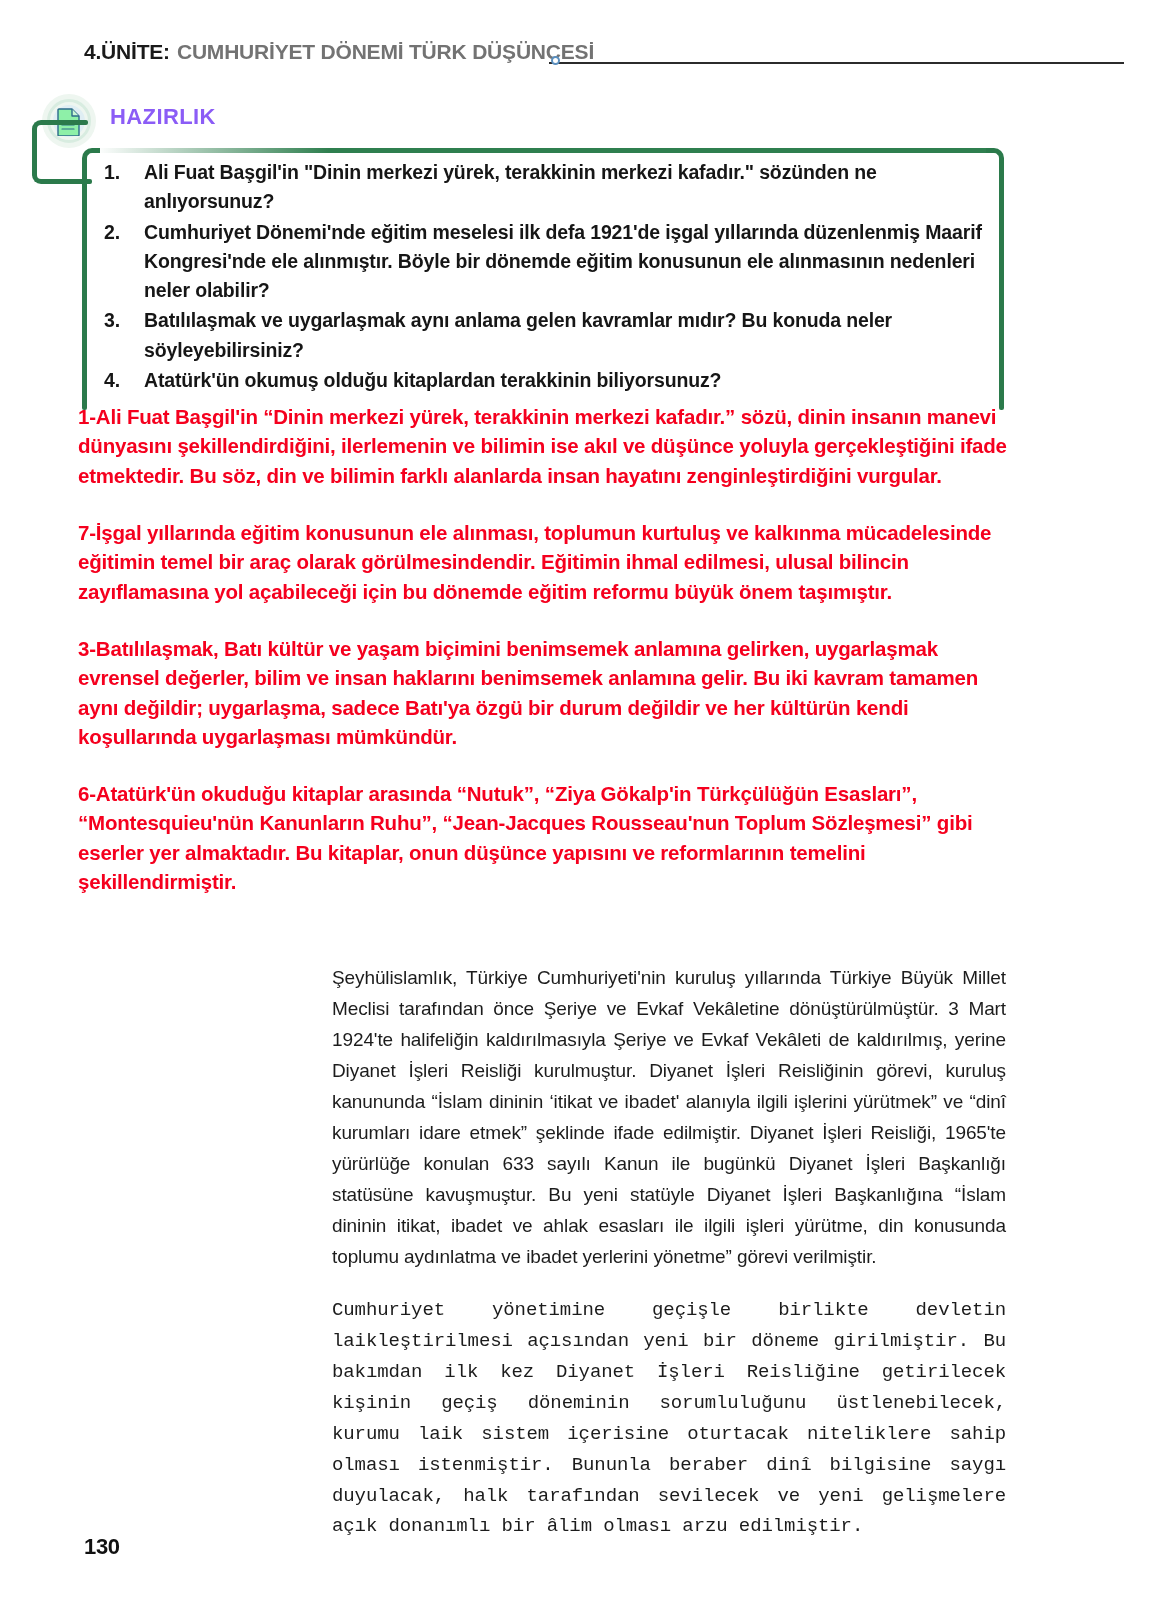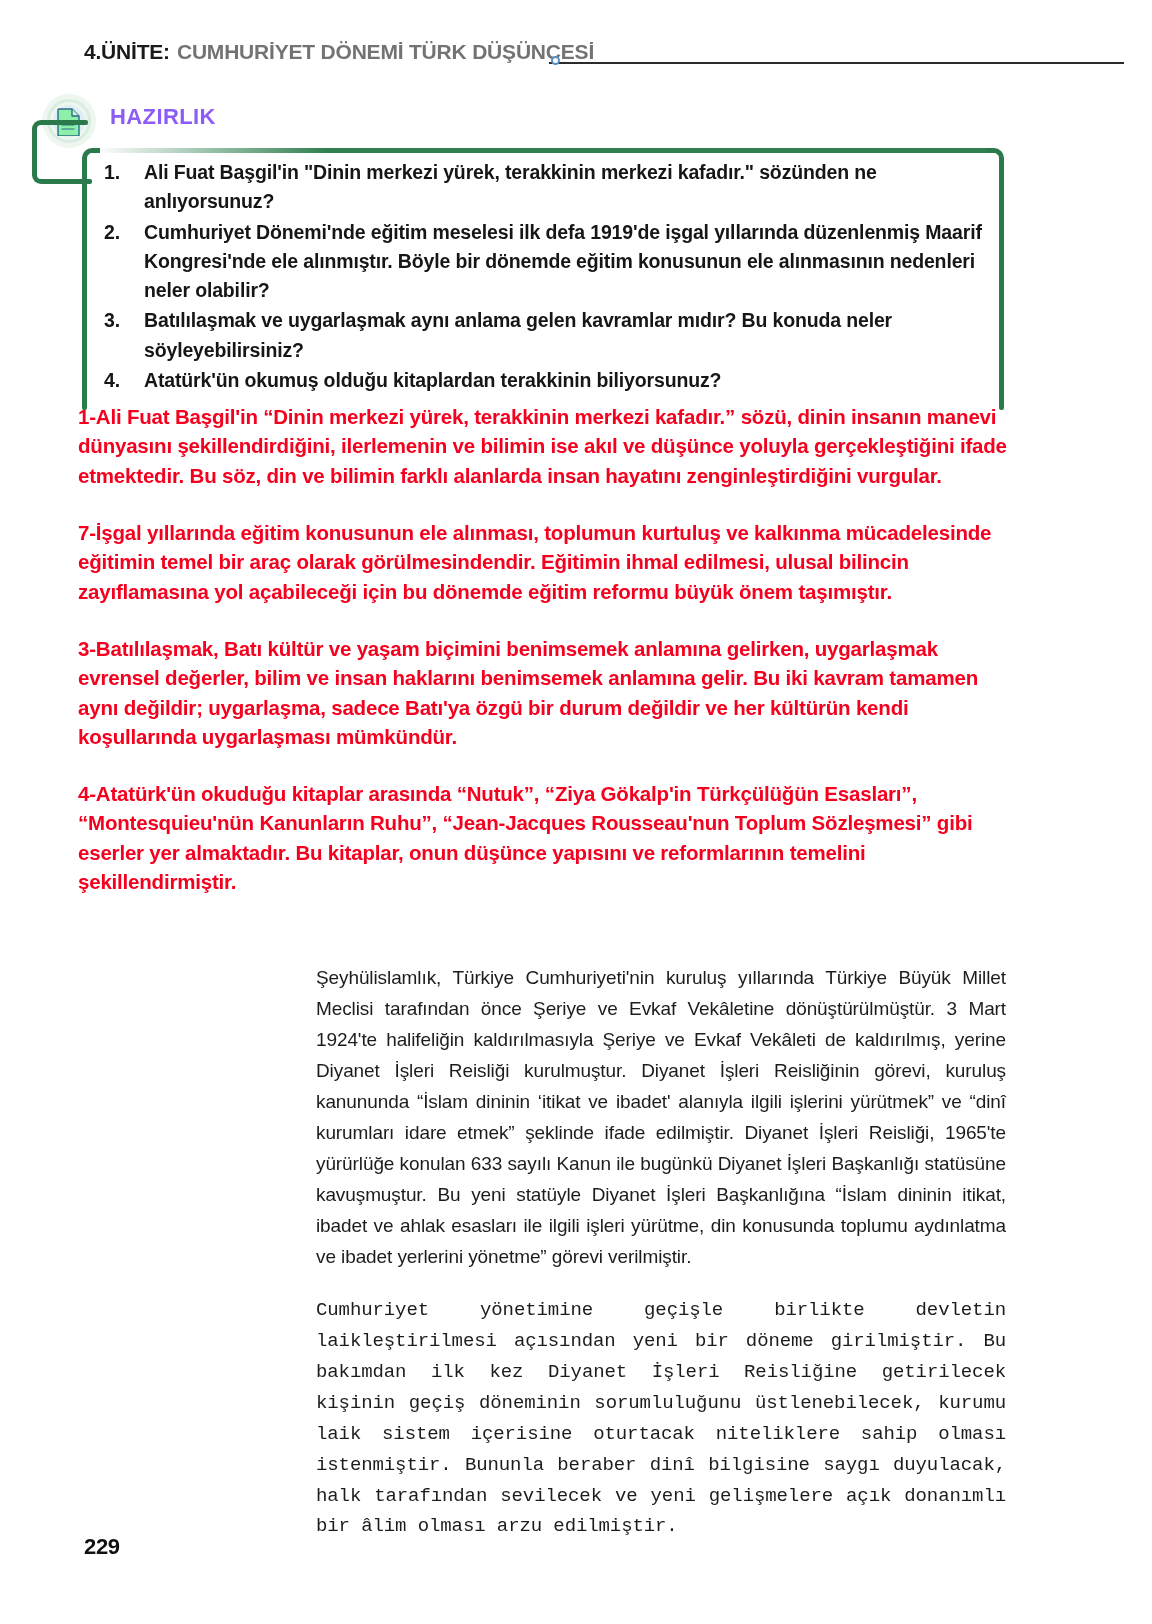--- a/index.html
+++ b/index.html
@@ -254,21 +254,21 @@
     position: absolute;
     left: 316px;
     top: 963px;
     width: 690px;
   }
   .body-p {
     font-size: 19px;
     color: #1c1c1c;
     line-height: 1.63;
     text-align: justify;
-    margin: 0 0 22px 0;
+    margin: 0 0 22px 16px;
     letter-spacing: -0.1px;
   }
   .body-p:last-child { margin-bottom: 0; font-family: Liberation Mono, monospace; }
 
   
   .page-num {
     position: absolute;
     left: 84px;
     top: 1534px;
     font-size: 22px;
@@ -320,39 +320,39 @@
     <div class="b-left"></div>
   </div>
 
   <ol class="q-list">
     <li class="q-item">
       <span class="q-num">1.</span>
       <span class="q-text">Ali Fuat Başgil'in "Dinin merkezi yürek, terakkinin merkezi kafadır." sözünden ne anlıyorsunuz?</span>
     </li>
     <li class="q-item">
       <span class="q-num">2.</span>
-      <span class="q-text">Cumhuriyet Dönemi'nde eğitim meselesi ilk defa 1919'de işgal yıllarında düzenlenmiş Maarif Kongresi'nde ele alınmıştır. Böyle bir dönemde eğitim konusunun ele alınmasının nedenleri neler olabilir?</span>
+      <span class="q-text">Cumhuriyet Dönemi'nde eğitim meselesi ilk defa 1921'de işgal yıllarında düzenlenmiş Maarif Kongresi'nde ele alınmıştır. Böyle bir dönemde eğitim konusunun ele alınmasının nedenleri neler olabilir?</span>
     </li>
     <li class="q-item">
       <span class="q-num">3.</span>
       <span class="q-text">Batılılaşmak ve uygarlaşmak aynı anlama gelen kavramlar  mıdır? Bu konuda neler söyleyebilirsiniz?</span>
     </li>
     <li class="q-item">
       <span class="q-num">4.</span>
       <span class="q-text">Atatürk'ün okumuş olduğu kitaplardan terakkinin biliyorsunuz?</span>
     </li>
   </ol>
 
   <div class="answers">
     <p class="ans-p">1-Ali Fuat Başgil'in “Dinin merkezi yürek, terakkinin merkezi kafadır.” sözü, dinin insanın manevi dünyasını şekillendirdiğini, ilerlemenin ve bilimin ise akıl ve düşünce yoluyla gerçekleştiğini ifade etmektedir. Bu söz, din ve bilimin farklı alanlarda insan hayatını zenginleştirdiğini vurgular.</p>
     <p class="ans-p">7-İşgal yıllarında eğitim konusunun ele alınması, toplumun kurtuluş ve kalkınma mücadelesinde eğitimin temel bir araç olarak görülmesindendir. Eğitimin ihmal edilmesi, ulusal bilincin zayıflamasına yol açabileceği için bu dönemde eğitim reformu büyük önem taşımıştır.</p>
     <p class="ans-p">3-Batılılaşmak, Batı kültür ve yaşam biçimini benimsemek anlamına gelirken, uygarlaşmak evrensel değerler, bilim ve insan haklarını benimsemek anlamına gelir. Bu iki kavram tamamen aynı değildir; uygarlaşma, sadece Batı'ya özgü bir durum değildir ve her kültürün kendi koşullarında uygarlaşması mümkündür.</p>
-    <p class="ans-p">4-Atatürk'ün okuduğu kitaplar arasında “Nutuk”, “Ziya Gökalp'in Türkçülüğün Esasları”, “Montesquieu'nün Kanunların Ruhu”, “Jean-Jacques Rousseau'nun Toplum Sözleşmesi” gibi eserler yer almaktadır. Bu kitaplar, onun düşünce yapısını ve reformlarının temelini şekillendirmiştir.</p>
+    <p class="ans-p">6-Atatürk'ün okuduğu kitaplar arasında “Nutuk”, “Ziya Gökalp'in Türkçülüğün Esasları”, “Montesquieu'nün Kanunların Ruhu”, “Jean-Jacques Rousseau'nun Toplum Sözleşmesi” gibi eserler yer almaktadır. Bu kitaplar, onun düşünce yapısını ve reformlarının temelini şekillendirmiştir.</p>
   </div>
 
   <div class="body-col">
     <p class="body-p">Şeyhülislamlık, Türkiye Cumhuriyeti'nin kuruluş yıllarında Türkiye Büyük Millet Meclisi tarafından önce Şeriye ve Evkaf Vekâletine dönüştürülmüştür. 3 Mart 1924'te halifeliğin kaldırılmasıyla Şeriye ve Evkaf Vekâleti de kaldırılmış, yerine Diyanet İşleri Reisliği kurulmuştur. Diyanet İşleri Reisliğinin görevi, kuruluş kanununda “İslam dininin ‘itikat ve ibadet' alanıyla ilgili işlerini yürütmek” ve “dinî kurumları idare etmek” şeklinde ifade edilmiştir. Diyanet İşleri Reisliği, 1965'te yürürlüğe konulan 633 sayılı Kanun ile bugünkü Diyanet İşleri Başkanlığı statüsüne kavuşmuştur. Bu yeni statüyle Diyanet İşleri Başkanlığına “İslam dininin itikat, ibadet ve ahlak esasları ile ilgili işleri yürütme, din konusunda toplumu aydınlatma ve ibadet yerlerini yönetme” görevi verilmiştir.</p>
     <p class="body-p">Cumhuriyet yönetimine geçişle birlikte devletin laikleştirilmesi açısından yeni bir döneme girilmiştir. Bu bakımdan ilk kez Diyanet İşleri Reisliğine getirilecek kişinin geçiş döneminin sorumluluğunu üstlenebilecek, kurumu laik sistem içerisine oturtacak niteliklere sahip olması istenmiştir. Bununla beraber dinî bilgisine saygı duyulacak, halk tarafından sevilecek ve yeni gelişmelere açık donanımlı bir âlim olması arzu edilmiştir.</p>
   </div>
 
-  <div class="page-num">229</div>
+  <div class="page-num">130</div>
 
 </div>
 
 </body></html>

